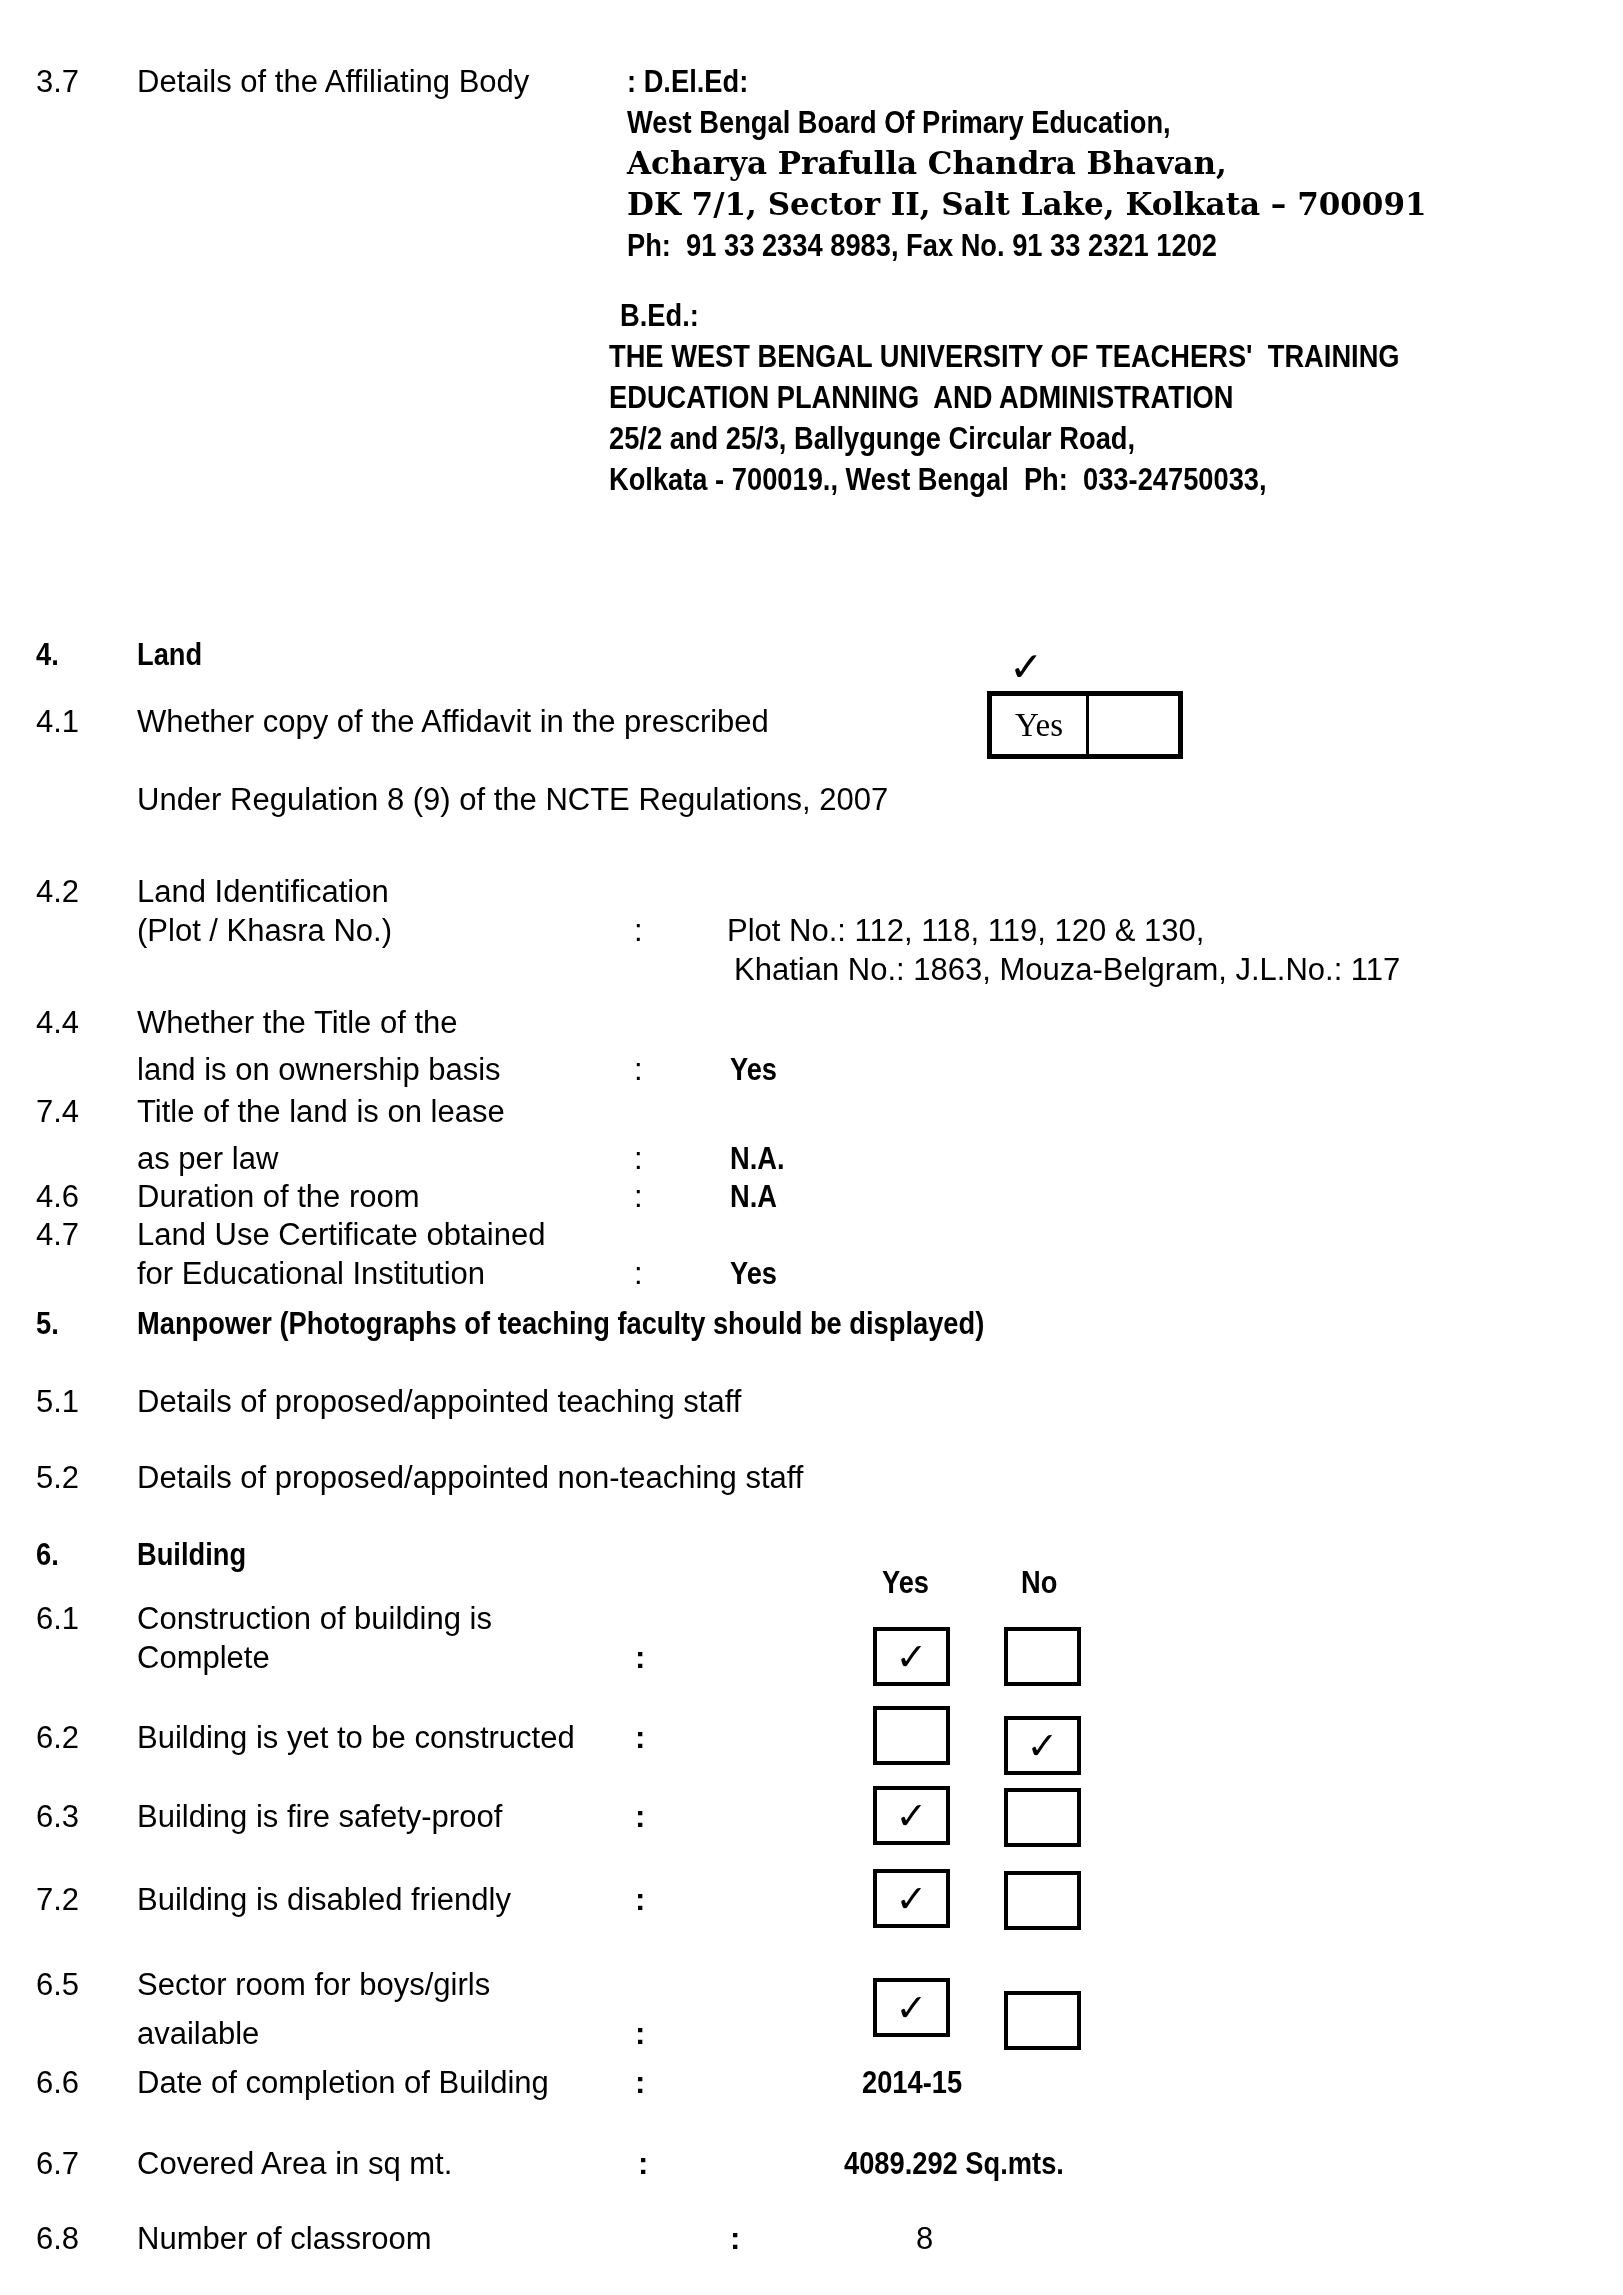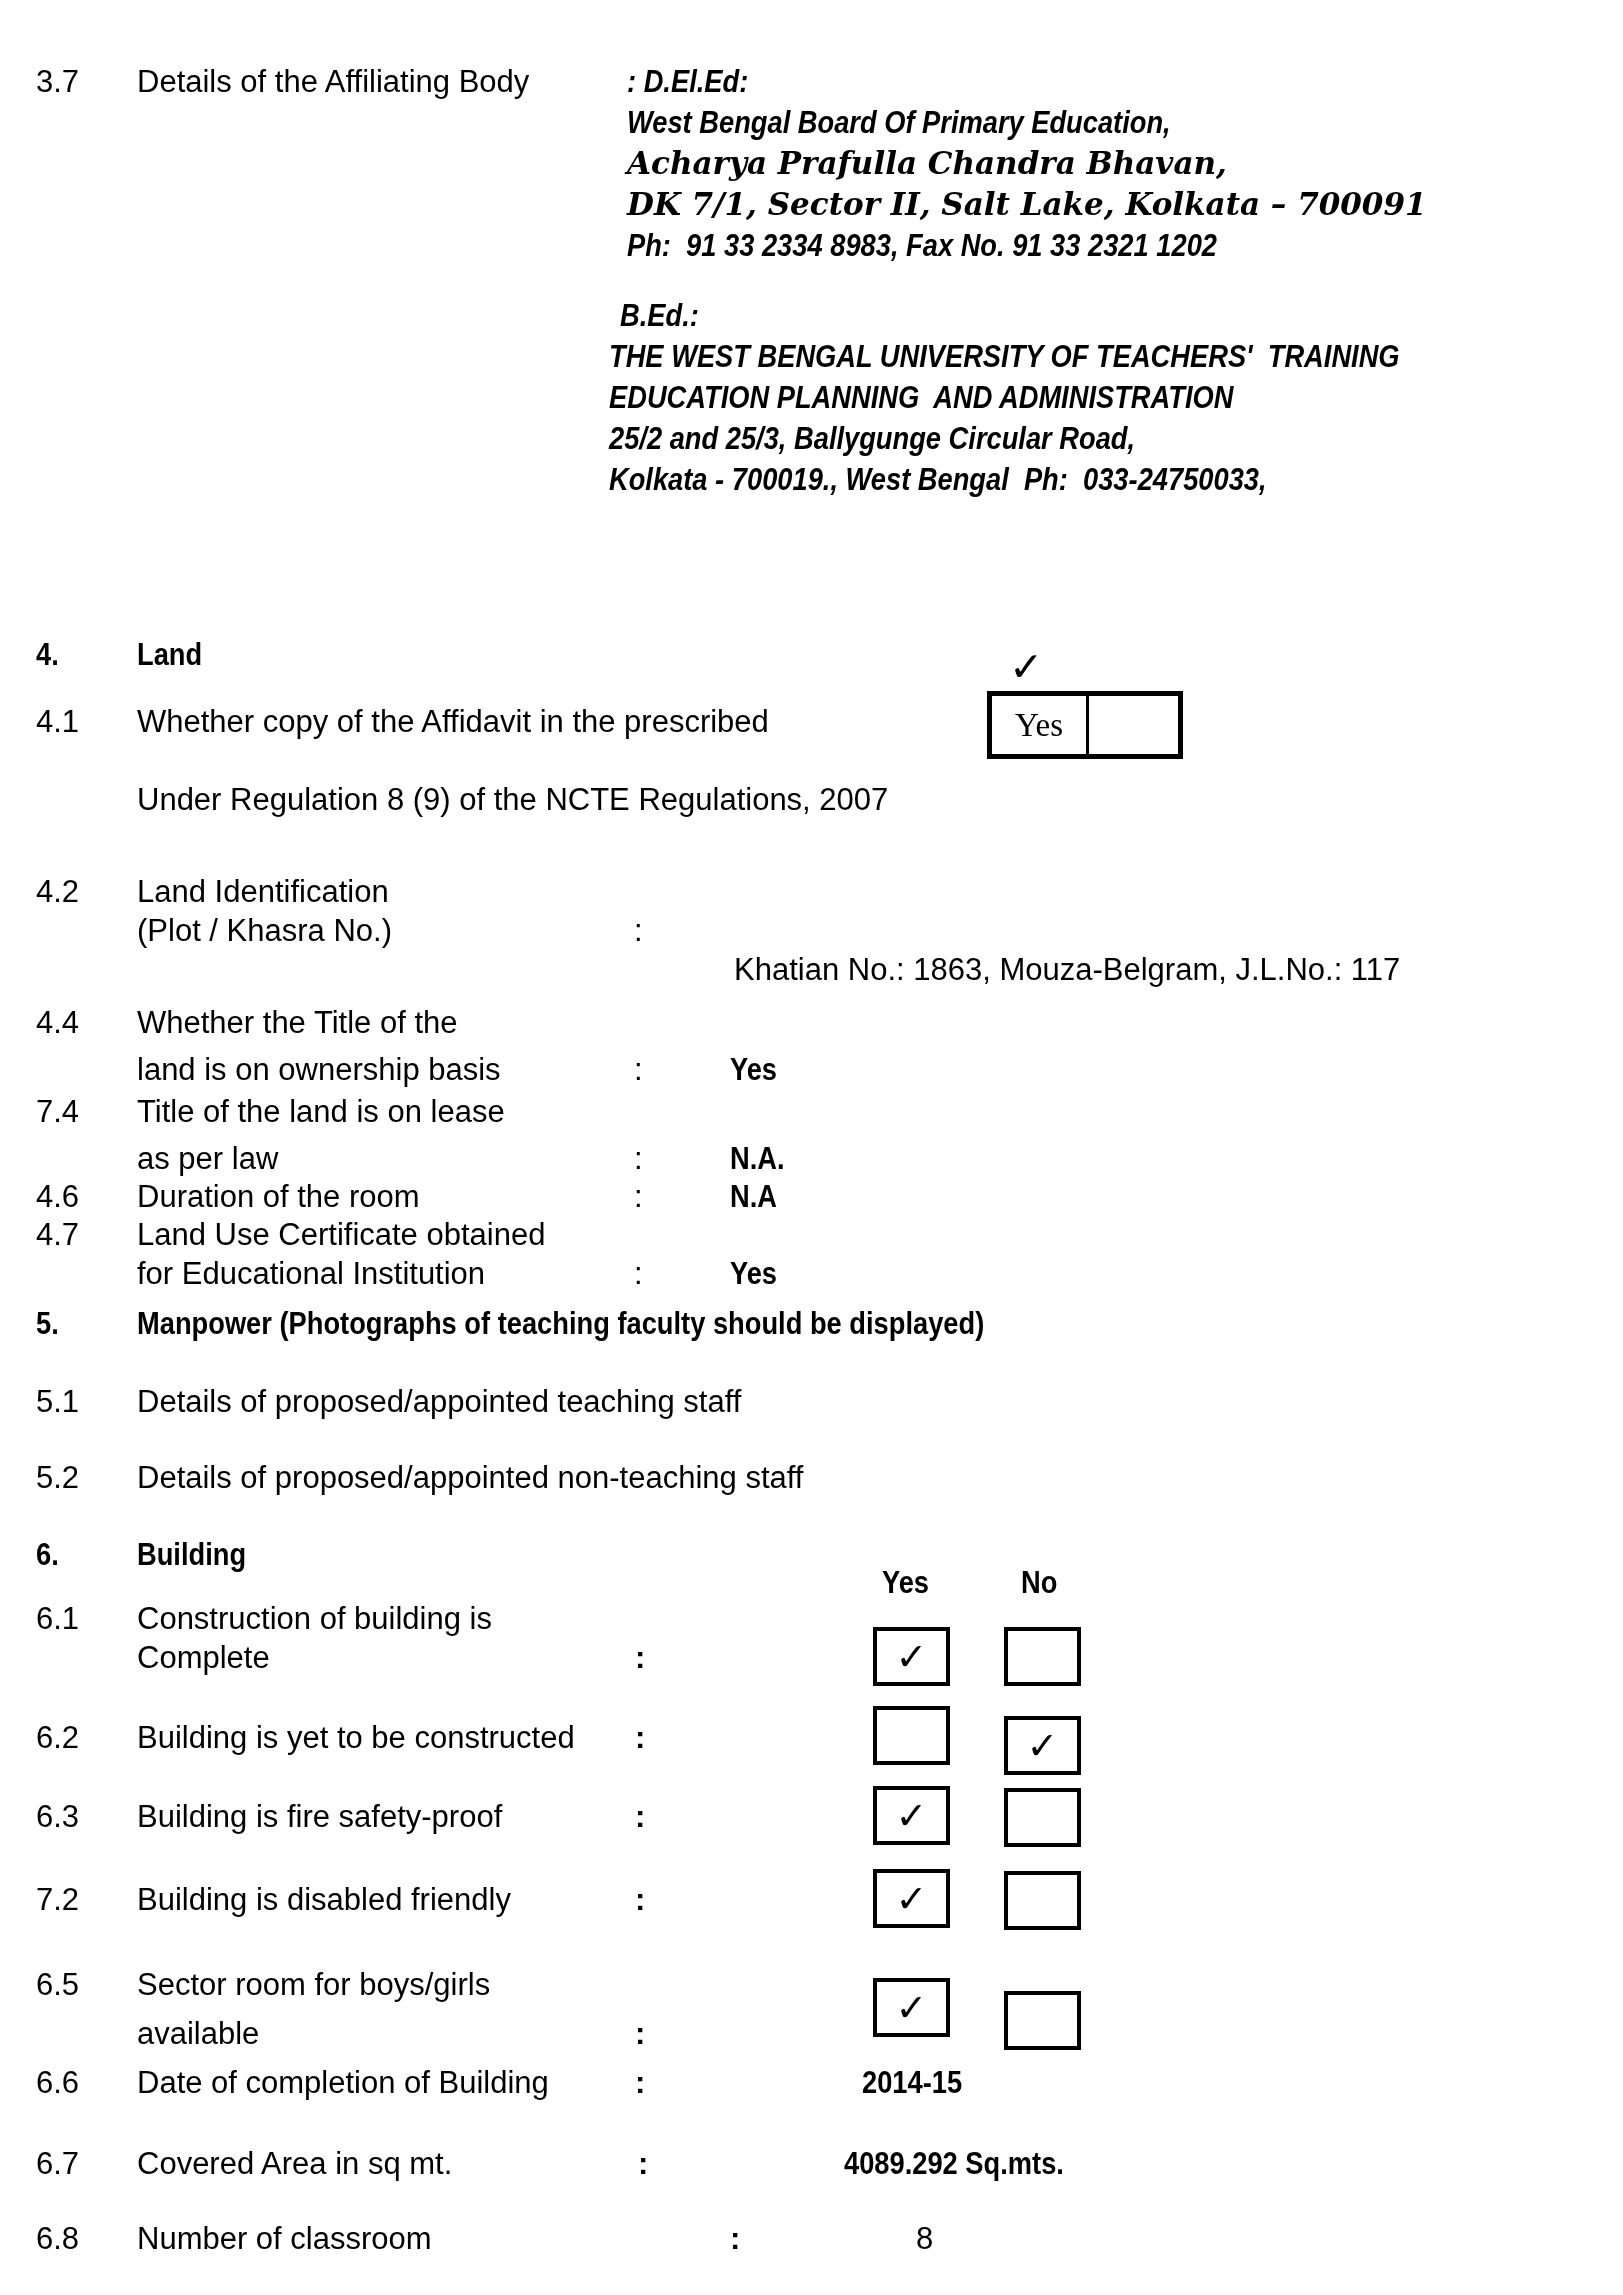--- a/index.html
+++ b/index.html
@@ -14,21 +14,21 @@
     line-height:39px;
     overflow:hidden;
   }
   .t { position:absolute; white-space:pre; }
   .b { font-weight:bold; }
   .cx { transform:scaleX(0.88); transform-origin:0 50%; }
   .sans-bold-line { font-weight:bold; font-size:31px; line-height:41px; white-space:pre;
                     transform:scaleX(0.88); transform-origin:0 50%; }
   .serif-bold-line { font-family:"DejaVu Serif","Liberation Serif",serif; font-weight:bold;
                      font-size:31px; line-height:41px; white-space:pre; }
-  .addr-block { position:absolute;font-style:italic; }
+  .addr-block { position:absolute; }
   .cb { position:absolute; width:77px; height:59px; border:4.6px solid #000;
         display:flex; align-items:center; justify-content:center; background:#fff; }
   .tick { font-family:"DejaVu Sans",sans-serif; font-weight:bold; font-size:38px; line-height:1; }
   .bigtick { position:absolute; font-family:"DejaVu Sans",sans-serif; font-weight:bold;
              font-size:41px; line-height:1; }
   .ansbox { position:absolute; left:987px; top:691px; width:196px; height:68px;
             border:5.2px solid #000; display:flex; background:#fff; }
   .anscell-yes { width:97px; border-right:3.3px solid #000; display:flex;
                  align-items:center; justify-content:center; }
   .anscell-blank { flex:1; }
@@ -70,20 +70,21 @@
     <div class="anscell-yes">
       <span class="yes-serif">Yes</span>
     </div>
     <div class="anscell-blank"></div>
   </div>
 
   <span class="t" style="left:36px; top:872px">4.2</span>
   <span class="t" style="left:137px; top:872px">Land Identification</span>
   <span class="t" style="left:137px; top:911px">(Plot / Khasra No.)</span>
   <span class="t" style="left:634px; top:911px">:</span>
+  <span class="t" style="left:727px; top:911px">Plot No.: 112, 118, 119, 120 &amp; 130,</span>
   <span class="t" style="left:734px; top:950px">Khatian No.: 1863, Mouza-Belgram, J.L.No.: 117</span>
 
   <span class="t" style="left:36px; top:1003px">4.4</span>
   <span class="t" style="left:137px; top:1003px">Whether the Title of the</span>
   <span class="t" style="left:137px; top:1050px">land is on ownership basis</span>
   <span class="t" style="left:634px; top:1050px">:</span>
   <span class="t b cx" style="left:730px; top:1050px">Yes</span>
 
   <span class="t" style="left:36px; top:1092px">7.4</span>
   <span class="t" style="left:137px; top:1092px">Title of the land is on lease</span>

